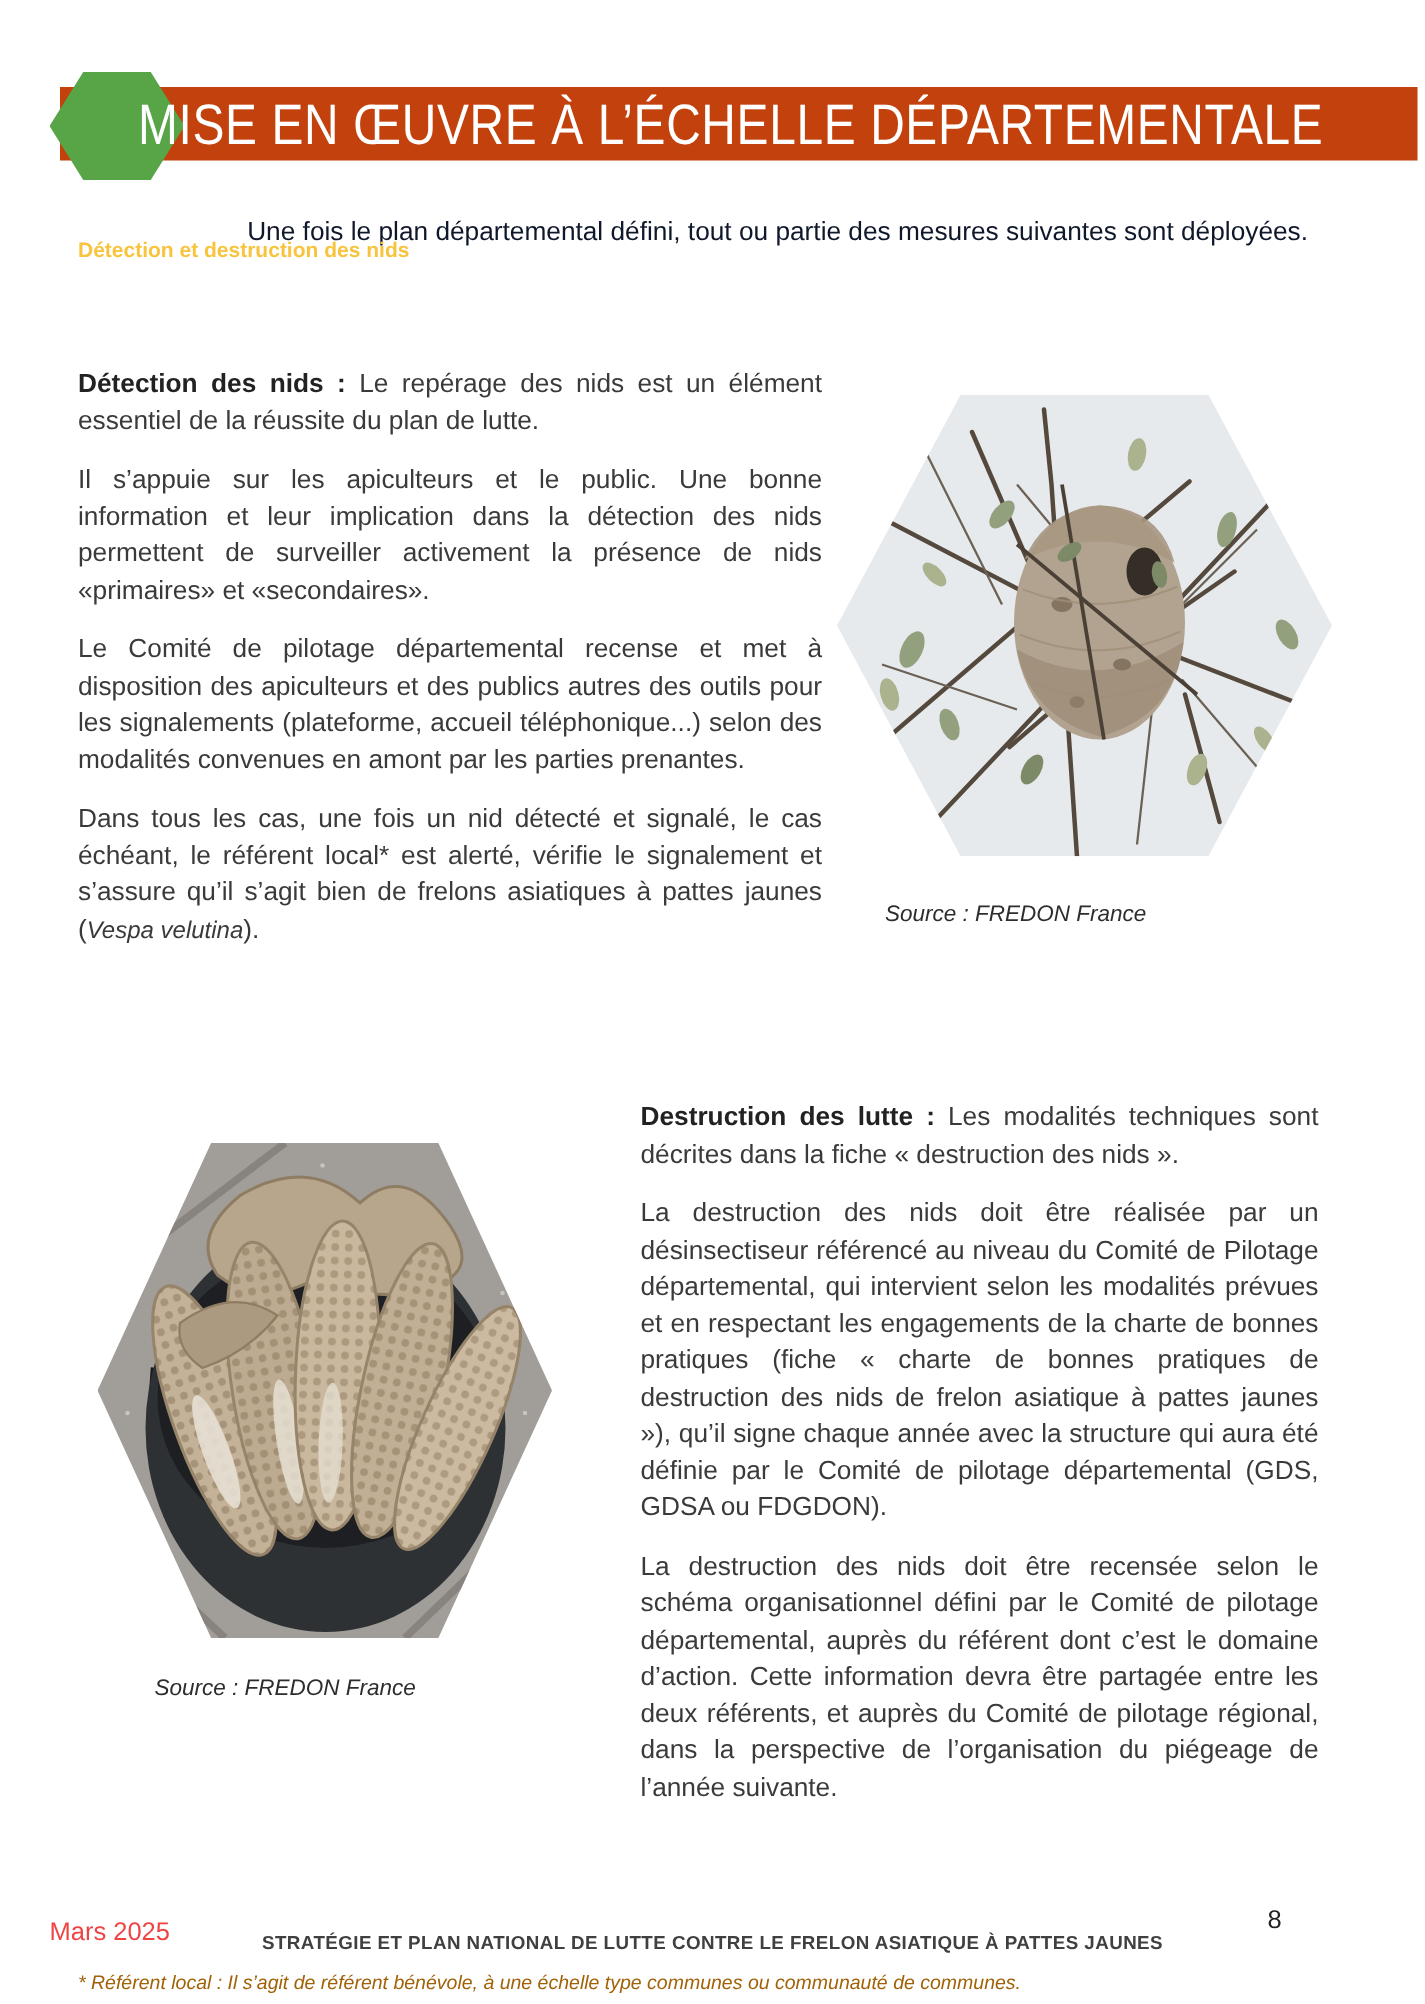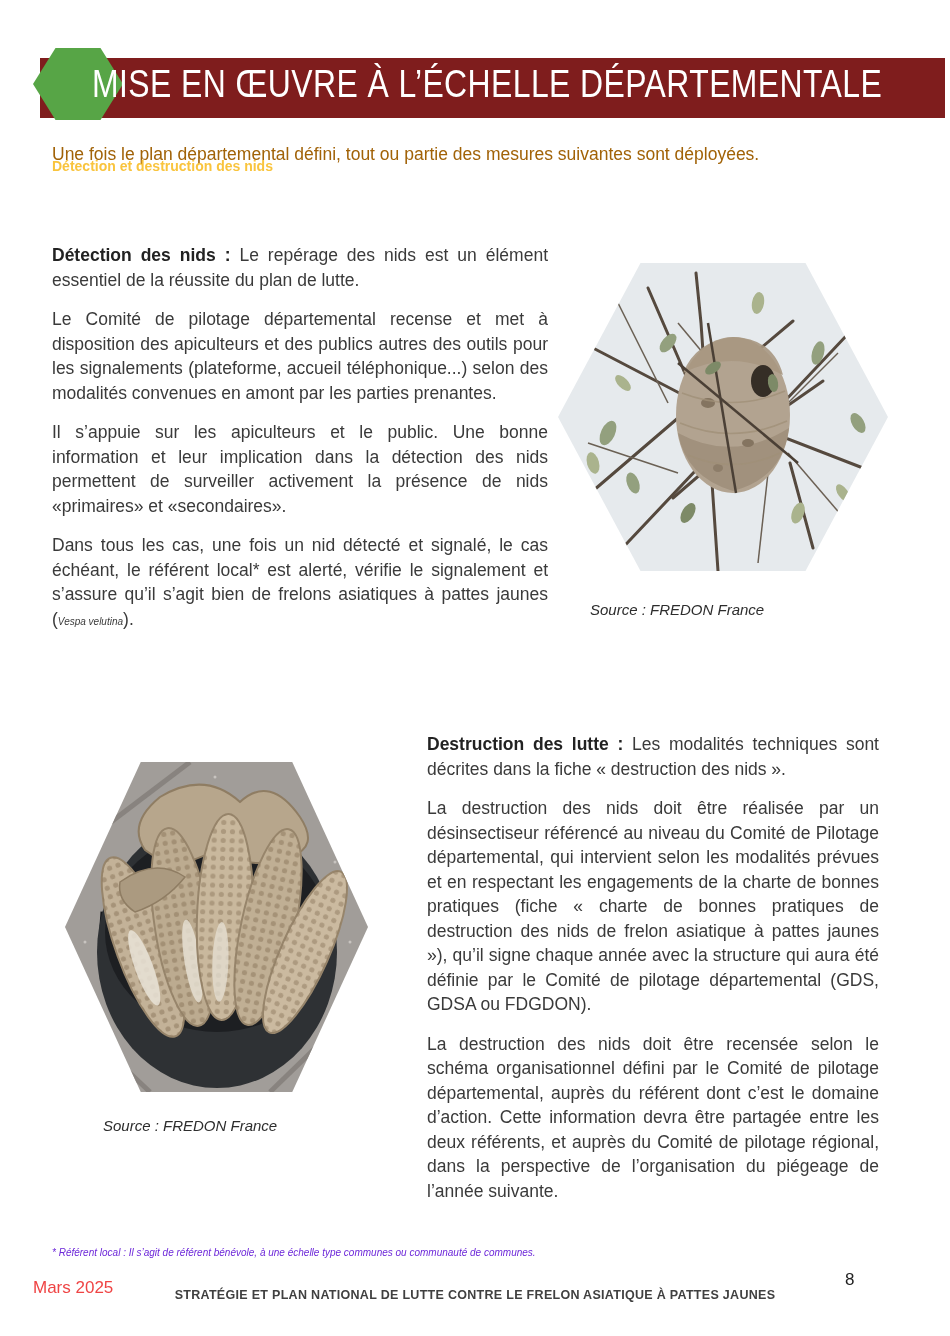--- a/index.html
+++ b/index.html
@@ -10,22 +10,22 @@
     background: #ffffff;
     font-family: "Liberation Sans", sans-serif;
     color: #3a3a3a;
     overflow: hidden;
   }
 
   
   .banner {
     position: absolute;
     left: 40px; top: 58px;
-    width: 905px; height: 60px;
-    background: #7f1d1d;
+    width: 905px; height: 49px;
+    background: #c2410c;
   }
   .banner-hex {
     position: absolute;
     left: -7px; top: -10px;
     width: 90px; height: 72px;
     background: #57a546;
     clip-path: polygon(25% 0%, 75% 0%, 100% 50%, 75% 100%, 25% 100%, 0% 50%);
   }
   .banner-title {
     position: absolute;
@@ -40,21 +40,22 @@
     transform-origin: left center;
   }
 
   
   .intro {
     position: absolute;
     left: 52px; top: 124px;
     width: 820px;
     font-size: 17.5px;
     line-height: 24px;
-    color: #a16207;
+    color: #0f172a;
+    text-align: right;
   }
   .section-heading {
     position: absolute;
     left: 52px; top: 158px;
     font-size: 14px;
     font-weight: bold;
     color: #f9c43d;
     margin: 0;
   }
 
@@ -71,21 +72,21 @@
     left: 52px; top: 219px;
     width: 496px;
     margin-top: 24px;
   }
   .col-destruct {
     position: absolute;
     left: 427px; top: 732px;
     width: 452px;
   }
   .lead-bold { font-weight: bold; color: #222; }
-  .species { font-style: italic; font-size: 10px; }
+  .species { font-style: italic; font-size: 16px; }
 
   
   .hex-fig { position: absolute; }
   .hex-clip {
     clip-path: polygon(25% 0%, 75% 0%, 100% 50%, 75% 100%, 25% 100%, 0% 50%);
     overflow: hidden;
   }
   .fig-nest { left: 558px; top: 263px; width: 330px; height: 308px; }
   .fig-bucket { left: 65px; top: 762px; width: 303px; height: 330px; }
   .fig-caption {
@@ -95,25 +96,25 @@
     color: #2d2d2d;
     white-space: nowrap;
     margin-top: 11px;
   }
   .cap-nest { left: 590px; top: 590px; }
   .cap-bucket { left: 103px; top: 1106px; }
 
   
   .footnote {
     position: absolute;
-    left: 52px; top: 1247px;
+    left: 52px; top: 1314px;
     width: 860px;
     font-style: italic;
-    font-size: 10px;
-    color: #6d28d9;
+    font-size: 13px;
+    color: #a16207;
   }
   .footer-date {
     position: absolute;
     left: 33px; top: 1278px;
     font-size: 17px;
     color: #ef4444;
   }
   .footer-doc-title {
     position: absolute;
     left: 0; top: 1288px;
@@ -140,22 +141,22 @@
     <div class="banner-hex"></div>
     <h1 class="banner-title" style="margin:0;">MISE EN ŒUVRE À L’ÉCHELLE DÉPARTEMENTALE</h1>
   </header>
 
   <p class="intro">Une fois le plan départemental défini, tout ou partie des mesures suivantes sont déployées.</p>
 
   <h2 class="section-heading">Détection et destruction des nids</h2>
 
   <section class="col-detect body-text">
     <p><span class="lead-bold">Détection des nids :</span><span> Le repérage des nids est un élément essentiel de la réussite du plan de lutte.</span></p>
+    <p>Il s’appuie sur les apiculteurs et le public. Une bonne information et leur implication dans la détection des nids permettent de surveiller activement la présence de nids «primaires» et «secondaires».</p>
     <p>Le Comité de pilotage départemental recense et met à disposition des apiculteurs et des publics autres des outils pour les signalements (plateforme, accueil téléphonique...) selon des modalités convenues en amont par les parties prenantes.</p>
-    <p>Il s’appuie sur les apiculteurs et le public. Une bonne information et leur implication dans la détection des nids permettent de surveiller activement la présence de nids «primaires» et «secondaires».</p>
     <p><span>Dans tous les cas, une fois un nid détecté et signalé, le cas échéant, le référent local* est alerté, vérifie le signalement et s’assure qu’il s’agit bien de frelons asiatiques à pattes jaunes (</span><span class="species">Vespa velutina</span><span>).</span></p>
   </section>
 
   <figure class="hex-fig fig-nest" style="margin:0;">
     <div class="hex-clip" style="width:330px;height:308px;">
       <svg width="330" height="308" viewBox="0 0 330 308" xmlns="http://www.w3.org/2000/svg">
         <rect width="330" height="308" fill="#e6eaed"></rect>
         <g stroke="#55493e" stroke-width="3" fill="none" stroke-linecap="round">
           <path d="M160 308 L152 190 L143 60 L138 10"></path>
           <path d="M15 245 L120 155 L235 58"></path>

